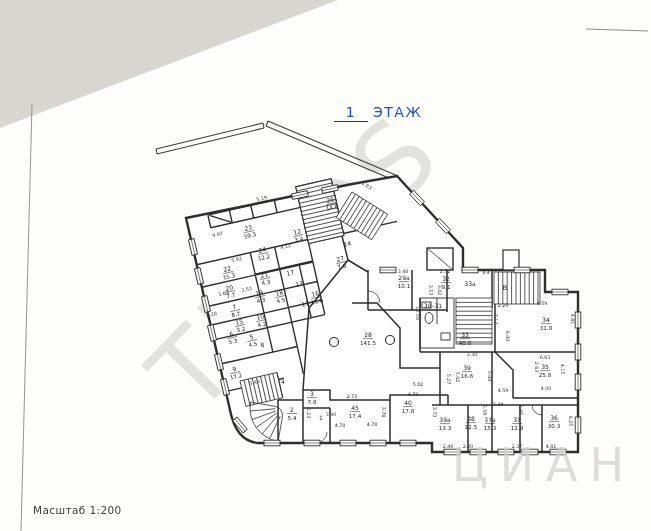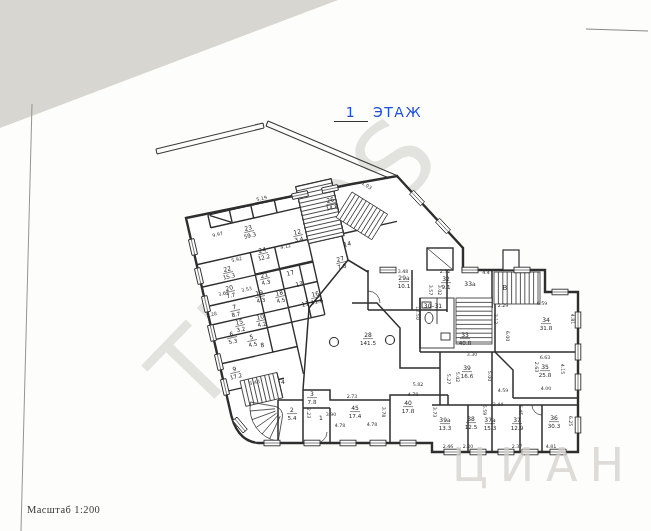--- a/index.html
+++ b/index.html
@@ -13,22 +13,22 @@
   .plan-title{
     position:absolute;left:334px;top:104px;
     font-size:14px;color:#1d4ed8;letter-spacing:1.5px;white-space:nowrap;
   }
   .plan-title .t-num{
     display:inline-block;width:34px;text-align:center;
     border-bottom:1.6px solid #333;padding-bottom:1px;
   }
   .plan-title .t-word{margin-left:5px;}
   .scale-label{
-    position:absolute;left:27px;top:504px;
-    font-size:10.5px;color:#3c3c3c;letter-spacing:0.4px;font-family:Liberation Serif, serif;
+    position:absolute;left:33px;top:504px;
+    font-size:10.5px;color:#3c3c3c;letter-spacing:0.4px;
   }
 </style>
 </head>
 <body>
 
 <div id="paper">
 
   <svg width="651" height="531" viewBox="0 0 651 531">
 
     <rect x="0" y="0" width="651" height="531" fill="#fdfdfb"></rect>

